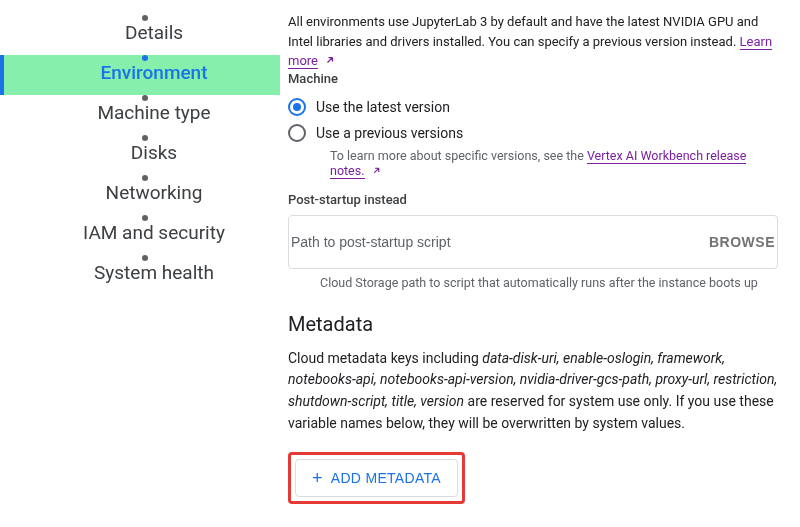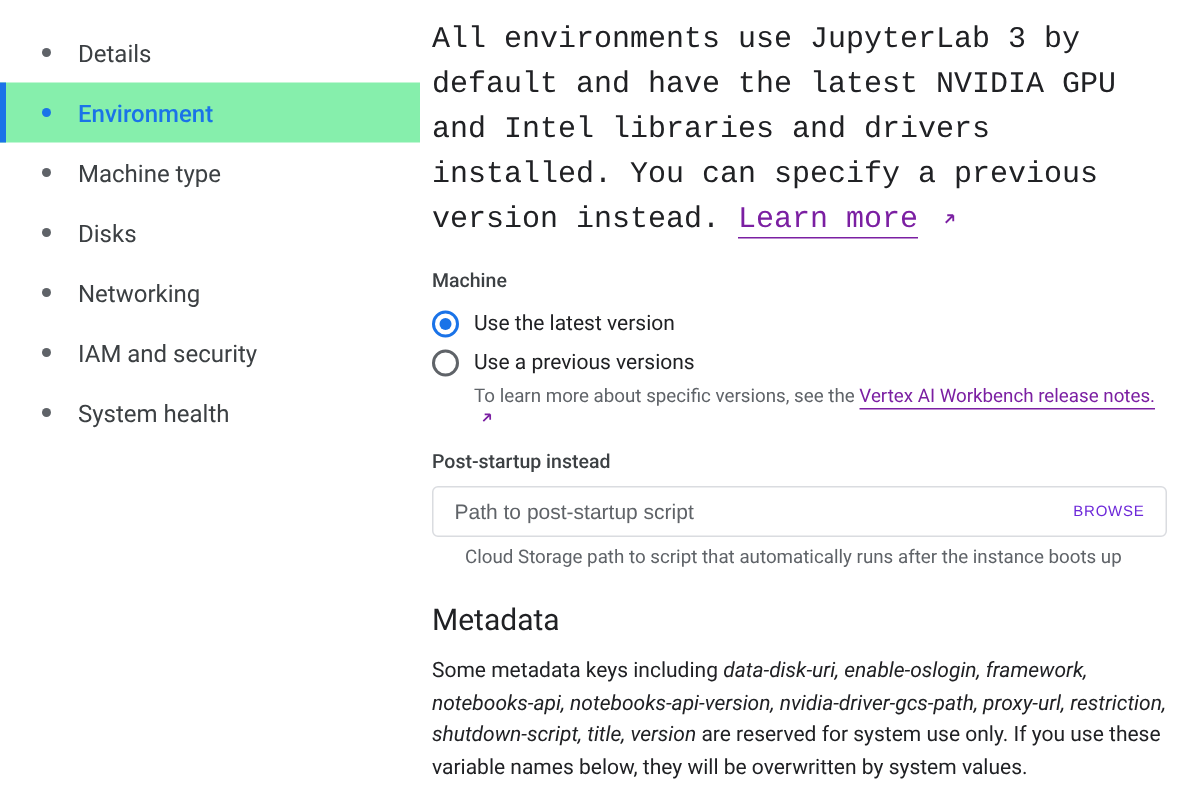--- a/index.html
+++ b/index.html
@@ -18,22 +18,23 @@
       flex-shrink: 0;
       padding-top: 15px;
     }
     .sidebar-item {
       display: flex;
       align-items: center;
       height: 40px;
       padding-left: 28px;
       cursor: pointer;
       color: #3c4043;
-      font-size: 16px;
+      font-size: 19px;
       position: relative;
+      flex-direction: column;
     }
     .sidebar-item.active {
       background: #86efac;
       color: #1a73e8;
       font-weight: 500;
     }
     .sidebar-item.active::before {
       content: "";
       position: absolute;
       left: 0;
@@ -53,25 +54,23 @@
     .sidebar-item.active .sidebar-dot {
       background: #1a73e8;
     }
     .main {
       flex: 1;
       padding: 12px 22px 20px 8px;
       overflow-y: auto;
       color: #202124;
     }
     .intro {
-      font-size: 20px;
+      font-size: 13px;
       line-height: 1.5;
       color: #202124;
-      margin-bottom: 18px;
-      font-family: Liberation Mono, monospace;
     }
     a.link {
       color: #7b1fa2;
       text-decoration: none;
       border-bottom: 1px solid #7b1fa2;
     }
     .ext-icon {
       display: inline-block;
       vertical-align: -1px;
       margin-left: 3px;
@@ -109,55 +108,55 @@
       height: 8px;
       background: #1a73e8;
       border-radius: 50%;
       top: 3px;
       left: 3px;
     }
     .radio-label { font-size: 14px; color: #202124; }
     .radio-help {
       font-size: 12.5px;
       color: #5f6368;
-      margin-left: 28px;
+      margin-left: 42px;
       margin-top: 2px;
       margin-bottom: 10px;
     }
     .input-row {
       display: flex;
       align-items: center;
       border: 1px solid #dadce0;
       border-radius: 4px;
-      height: 34px;
-      padding: 0 14px;
+      height: 54px;
+      padding: 0 2px;
       margin-bottom: 6px;
     }
     .input-row input {
       flex: 1;
       border: none;
       outline: none;
       font-size: 14px;
       color: #202124;
       background: transparent;
     }
     .input-row input::placeholder { color: #5f6368; }
     .browse-btn {
-      font-size: 10px;
-      font-weight: 400;
+      font-size: 14px;
+      font-weight: 700;
       letter-spacing: 0.5px;
-      color: #6d28d9;
+      color: #737373;
       cursor: pointer;
       background: none;
       border: none;
     }
     .field-help {
       font-size: 12.5px;
       color: #5f6368;
-      margin-left: 22px;
+      margin-left: 32px;
       margin-bottom: 22px;
     }
     h2.metadata-heading {
       font-size: 20px;
       font-weight: 400;
       color: #202124;
       margin-bottom: 12px;
     }
     .metadata-desc {
       font-size: 14px;
@@ -262,21 +261,21 @@
 
   <div class="section-label">Post-startup instead</div>
   <div class="input-row">
     <input type="text" placeholder="Path to post-startup script" style="">
     <button class="browse-btn">BROWSE</button>
   </div>
   <div class="field-help">Cloud Storage path to script that automatically runs after the instance boots up</div>
 
   <h2 class="metadata-heading">Metadata</h2>
   <p class="metadata-desc">
-    <span>Some metadata keys including </span><span class="italic">data-disk-uri, enable-oslogin, framework, notebooks-api, notebooks-api-version, nvidia-driver-gcs-path, proxy-url, restriction, shutdown-script, title, version</span><span> are reserved for system use only. If you use these variable names below, they will be overwritten by system values.</span>
+    <span>Cloud metadata keys including </span><span class="italic">data-disk-uri, enable-oslogin, framework, notebooks-api, notebooks-api-version, nvidia-driver-gcs-path, proxy-url, restriction, shutdown-script, title, version</span><span> are reserved for system use only. If you use these variable names below, they will be overwritten by system values.</span>
   </p>
 
   <div class="highlight-box">
     <button class="btn">
       <span class="plus">+</span>
       <span>ADD METADATA</span>
     </button>
   </div>
 
   

